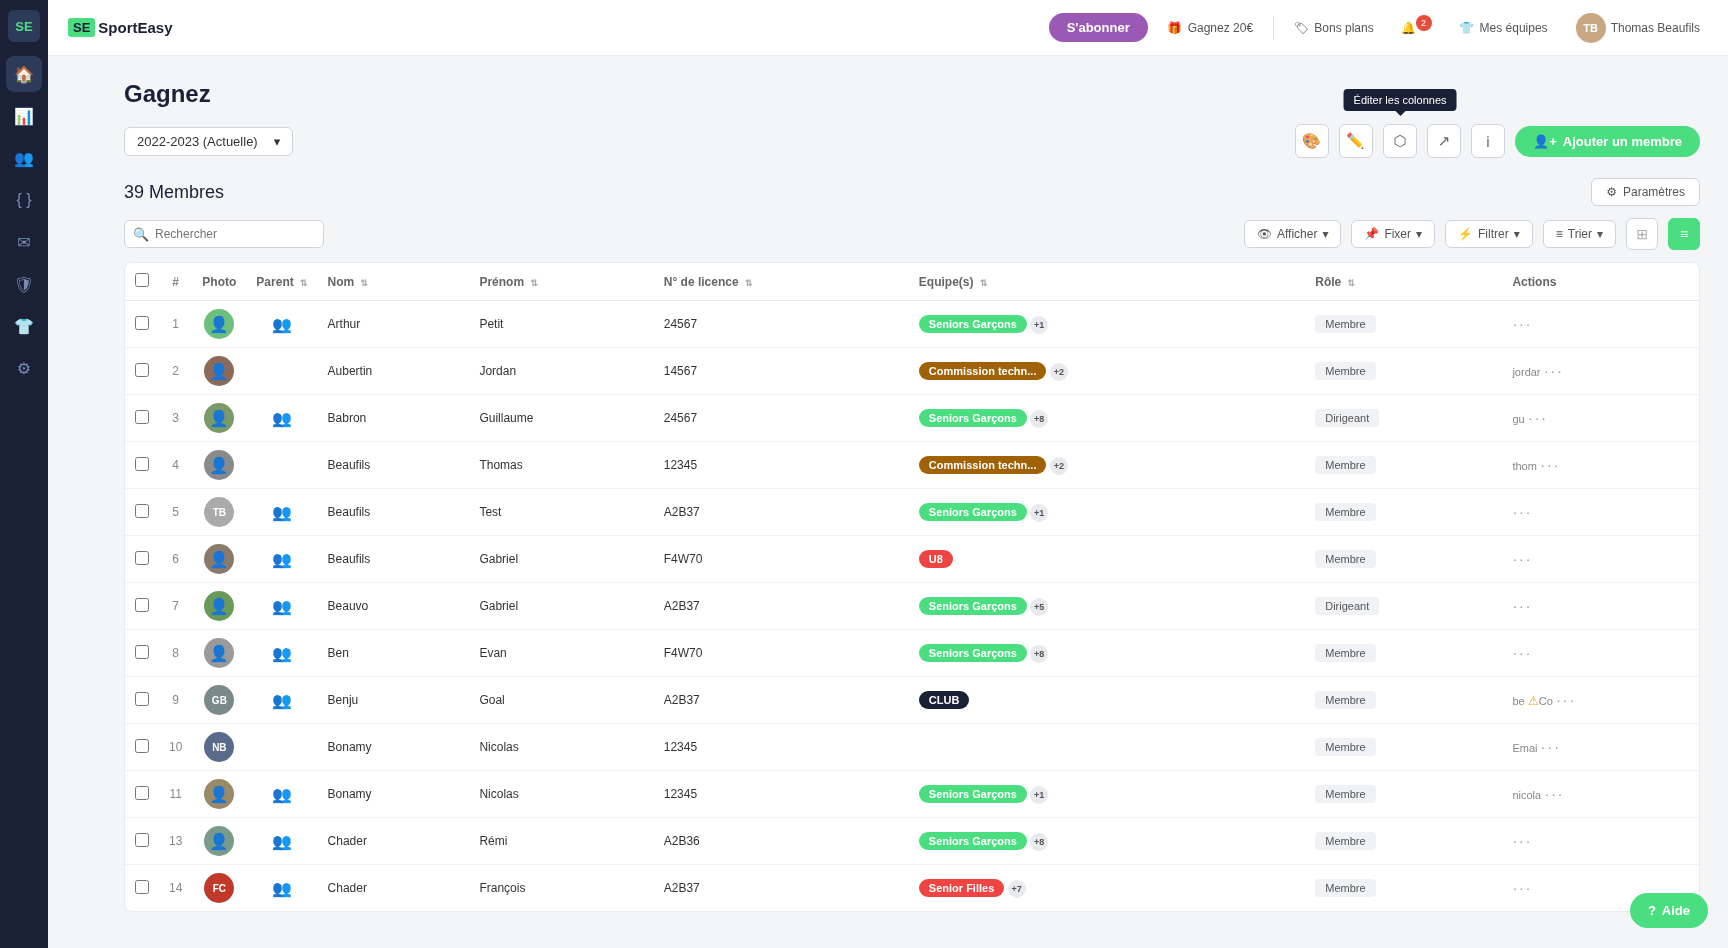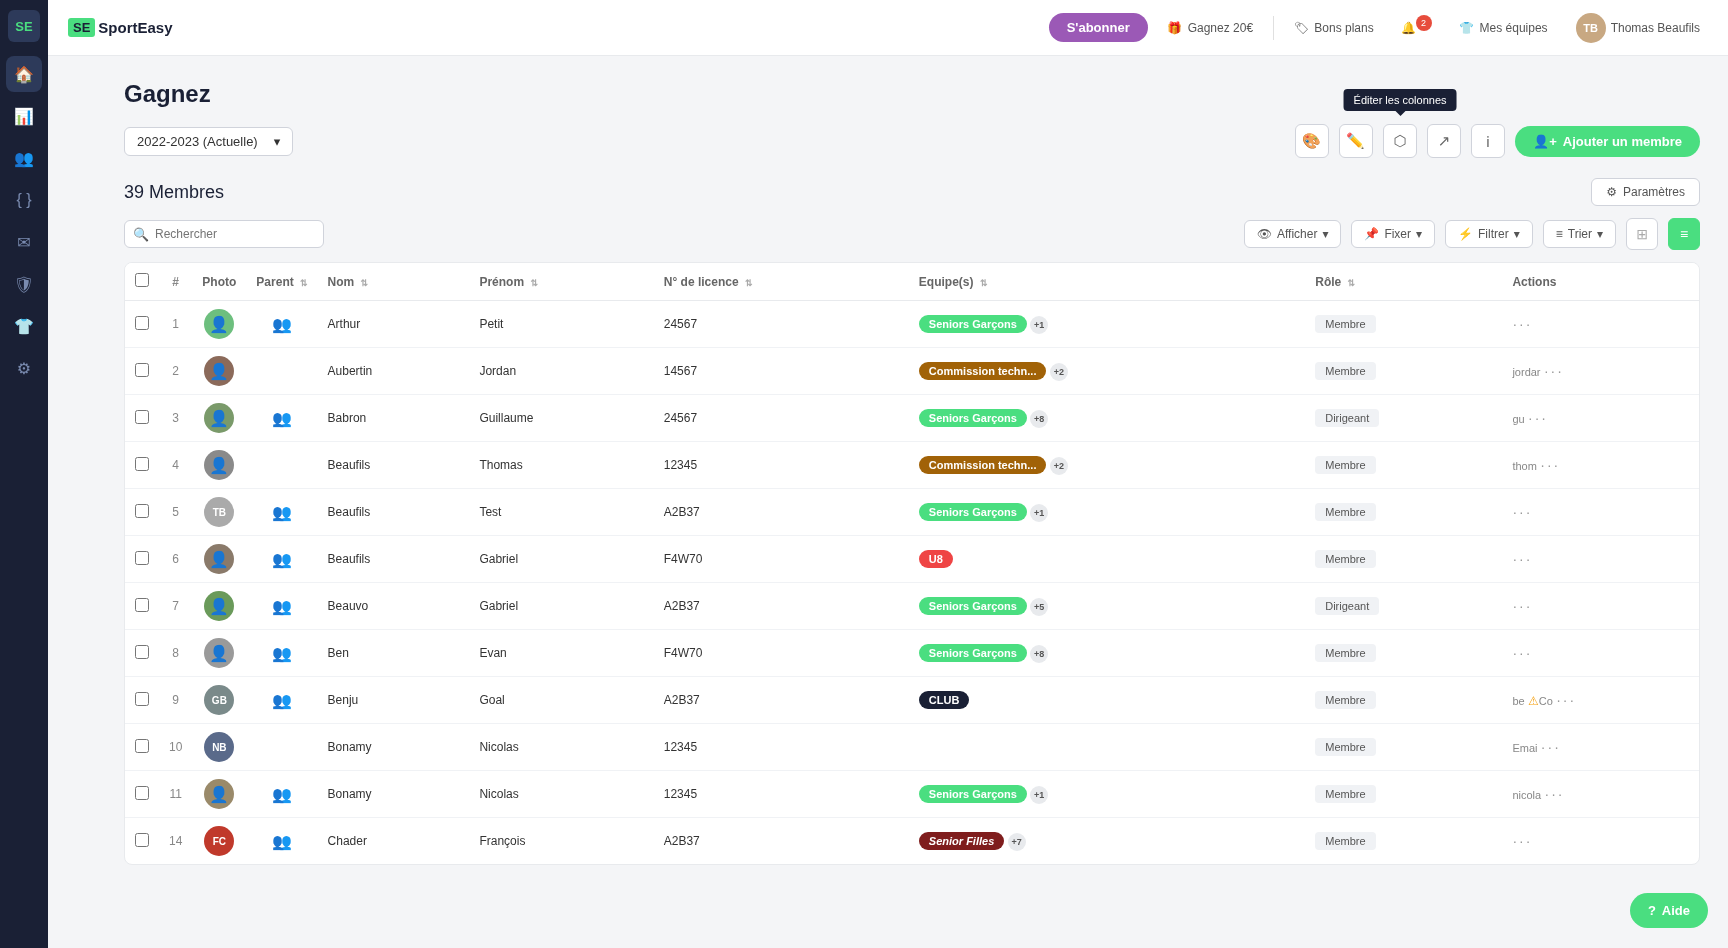--- a/index.html
+++ b/index.html
@@ -63,21 +63,21 @@
     .td-num { width: 30px; color: #888; text-align: center; }
     .td-photo { width: 44px; text-align: center; }
     .td-parent { width: 44px; text-align: center; }
     .avatar-circle { width: 30px; height: 30px; border-radius: 50%; object-fit: cover; display: inline-flex; align-items: center; justify-content: center; font-size: 10px; font-weight: 700; color: #fff; }
     .parent-icon { color: #ccc; font-size: 16px; }
     .badge { display: inline-flex; align-items: center; border-radius: 20px; padding: 3px 10px; font-size: 11px; font-weight: 600; gap: 4px; }
     .badge-green { background: #4ade80; color: #fff; }
     .badge-blue { background: #a16207; color: #fff; text-align: center; }
     .badge-red { background: #ef4444; color: #fff; }
     .badge-dark { background: #1a2035; color: #fff; }
-    .badge-teal { background: #7f1d1d; color: #fff; font-style: italic; }
+    .badge-teal { background: #ef4444; color: #fff; }
     .badge-count { background: #e8eaed; color: #555; border-radius: 50%; width: 18px; height: 18px; display: inline-flex; align-items: center; justify-content: center; font-size: 9px; font-weight: 700; }
     .role-badge { background: #f0f2f5; color: #555; border-radius: 4px; padding: 3px 10px; font-size: 11px; }
     .actions-dots { color: #999; letter-spacing: 2px; cursor: pointer; font-size: 14px; }
     .email-text { color: #888; font-size: 11px; max-width: 80px; overflow: hidden; text-overflow: ellipsis; white-space: nowrap; }
     .warning-icon { color: #f59e0b; font-size: 12px; }
 
     
     .help-btn { position: fixed; bottom: 20px; right: 20px; background: #4ade80; color: #fff; border: none; border-radius: 20px; padding: 10px 18px; font-size: 13px; font-weight: 600; cursor: pointer; display: flex; align-items: center; gap: 6px; z-index: 300; }
 
     input[type="checkbox"] { width: 14px; height: 14px; cursor: pointer; }
@@ -338,20 +338,32 @@
       <td class="td-parent"><span class="parent-icon">👥</span></td>
       <td>Bonamy</td>
       <td>Nicolas</td>
       <td>12345</td>
       <td><span class="badge badge-green">Seniors Garçons</span> <span class="badge-count">+1</span></td>
       <td><span class="role-badge">Membre</span></td>
       <td><span class="email-text">nicola</span> <span class="actions-dots">···</span></td>
     </tr>
           <tr>
       <td class="td-checkbox"><input type="checkbox" style=""></td>
+      <td class="td-num">13</td>
+      <td class="td-photo"><div class="avatar-circle" style="background:#7a9a8a;font-size:16px;">👤</div></td>
+      <td class="td-parent"><span class="parent-icon">👥</span></td>
+      <td>Chader</td>
+      <td>Rémi</td>
+      <td>A2B36</td>
+      <td><span class="badge badge-green">Seniors Garçons</span> <span class="badge-count">+8</span></td>
+      <td><span class="role-badge">Membre</span></td>
+      <td><span class="email-text"></span> <span class="actions-dots">···</span></td>
+    </tr>
+          <tr>
+      <td class="td-checkbox"><input type="checkbox" style=""></td>
       <td class="td-num">14</td>
       <td class="td-photo"><div class="avatar-circle" style="background:#c0392b">FC</div></td>
       <td class="td-parent"><span class="parent-icon">👥</span></td>
       <td>Chader</td>
       <td>François</td>
       <td>A2B37</td>
       <td><span class="badge badge-teal">Senior Filles</span> <span class="badge-count">+7</span></td>
       <td><span class="role-badge">Membre</span></td>
       <td><span class="email-text"></span> <span class="actions-dots">···</span></td>
     </tr>

